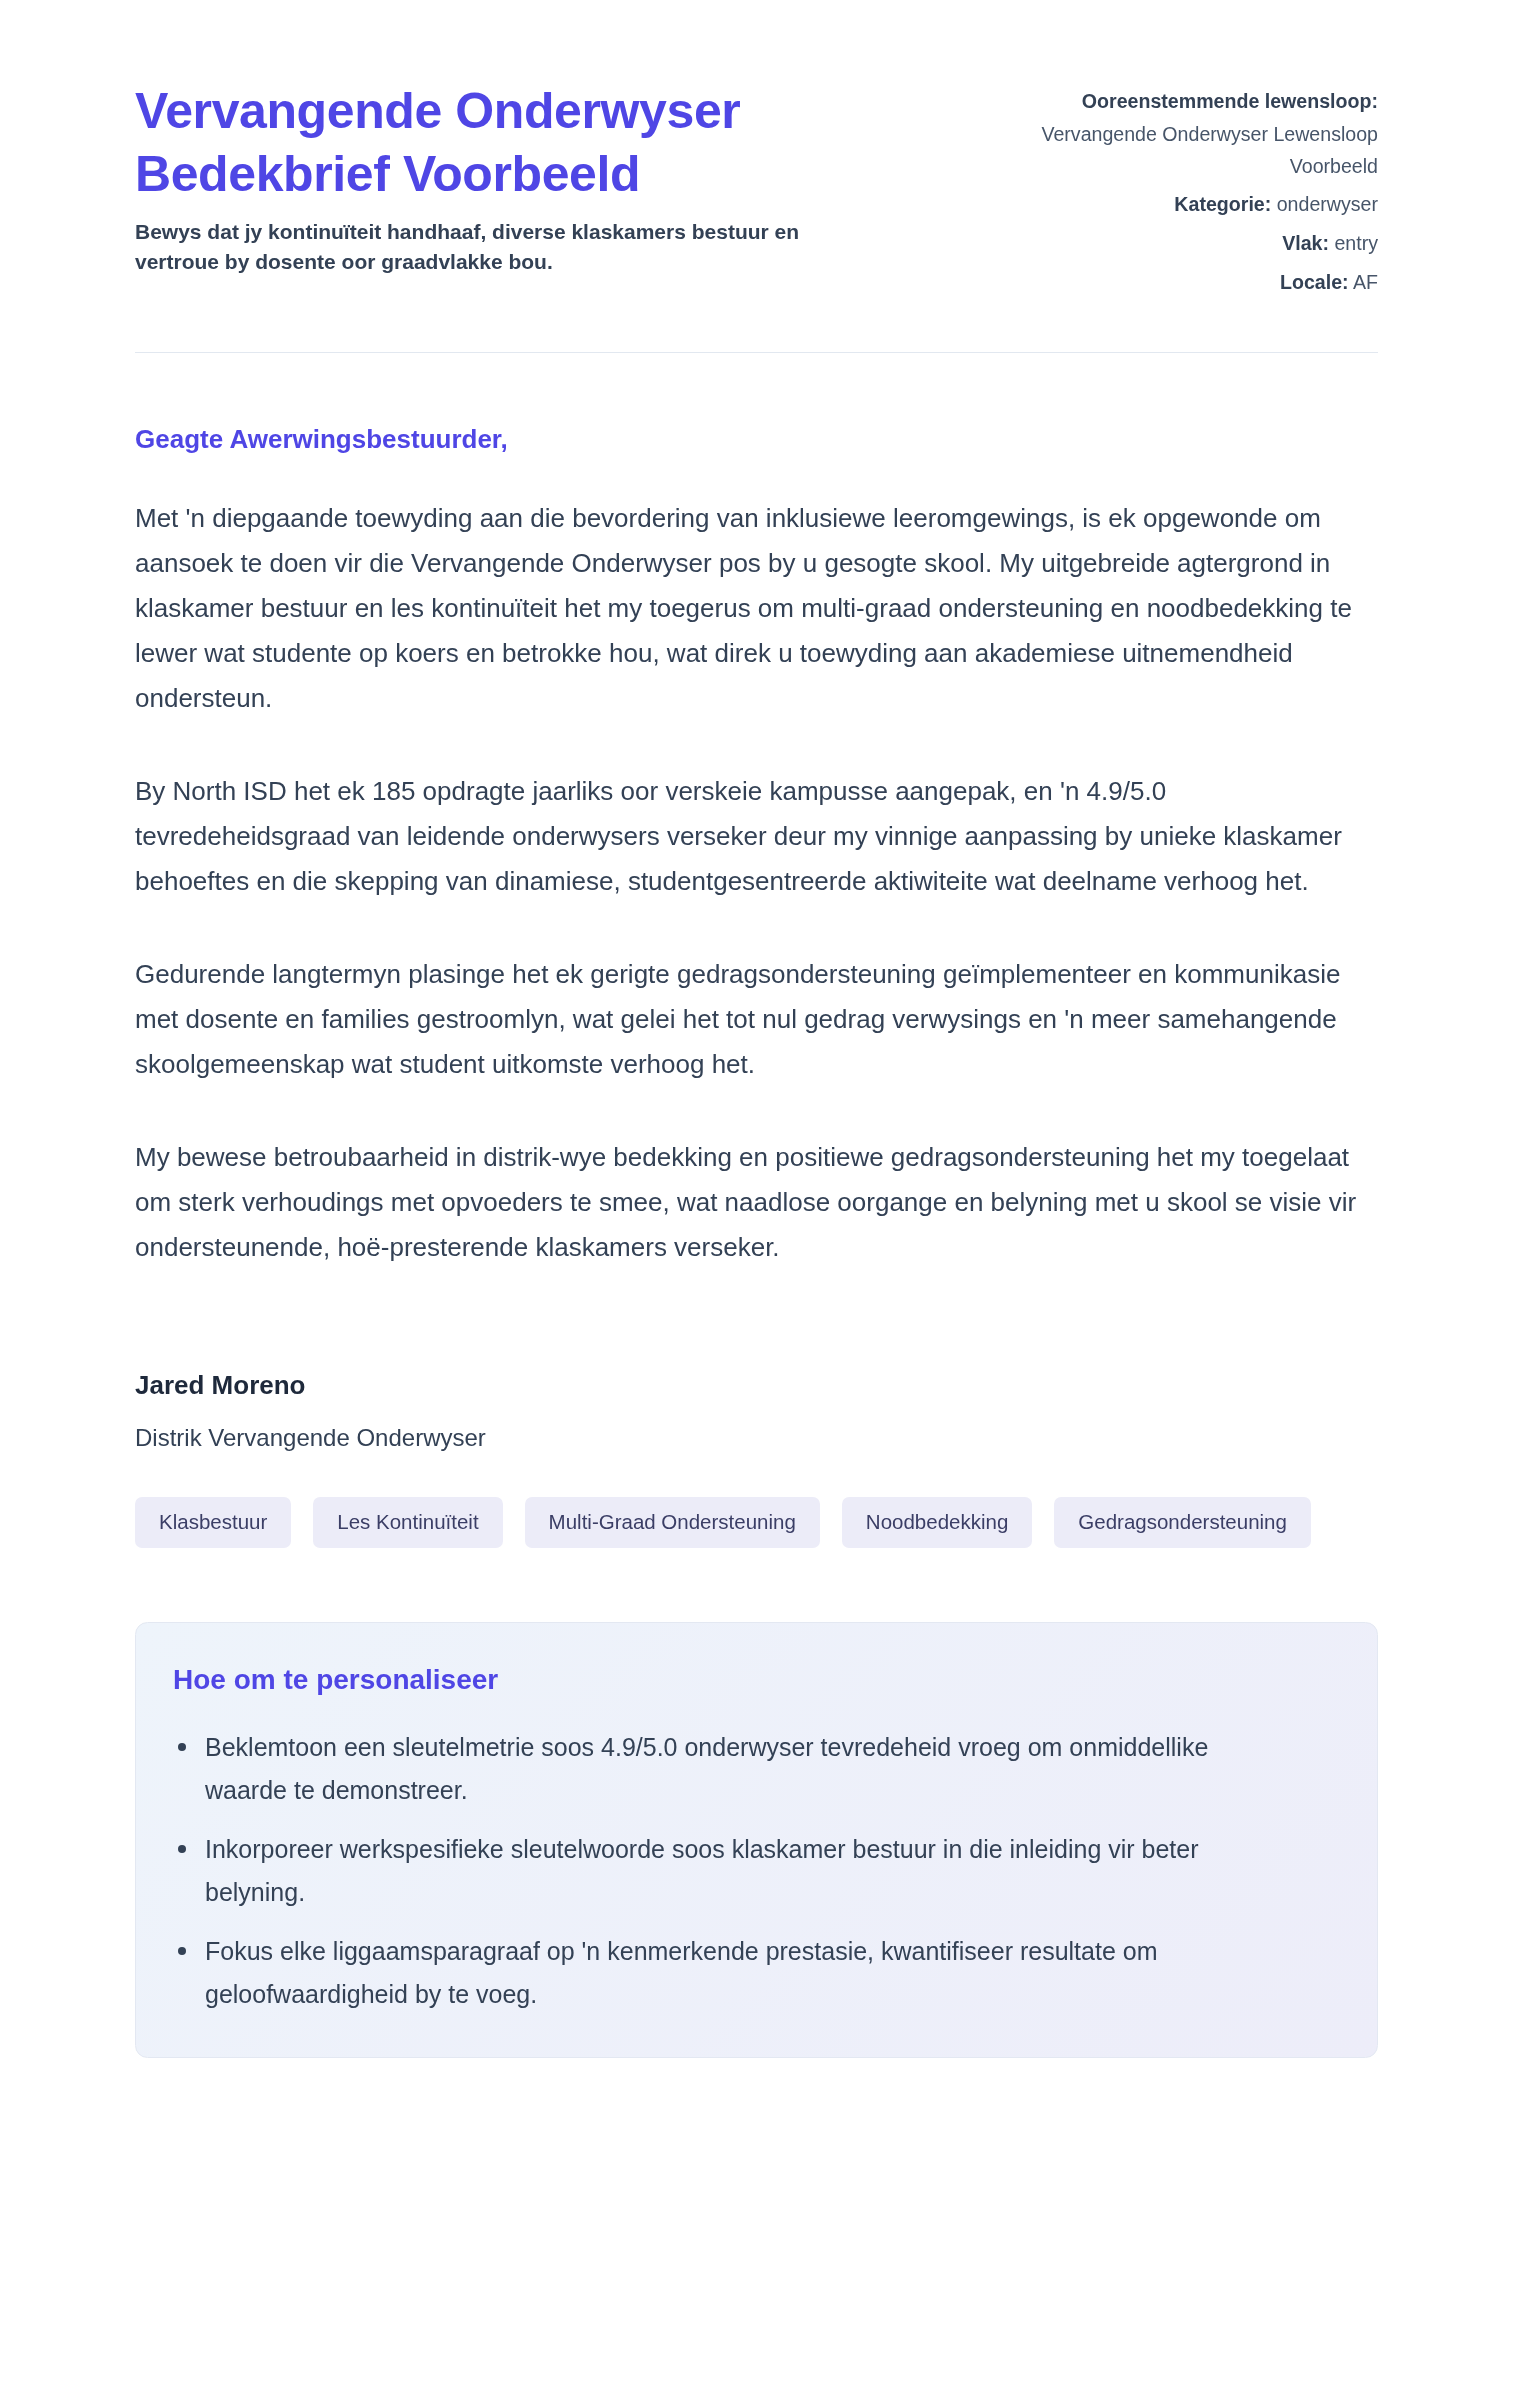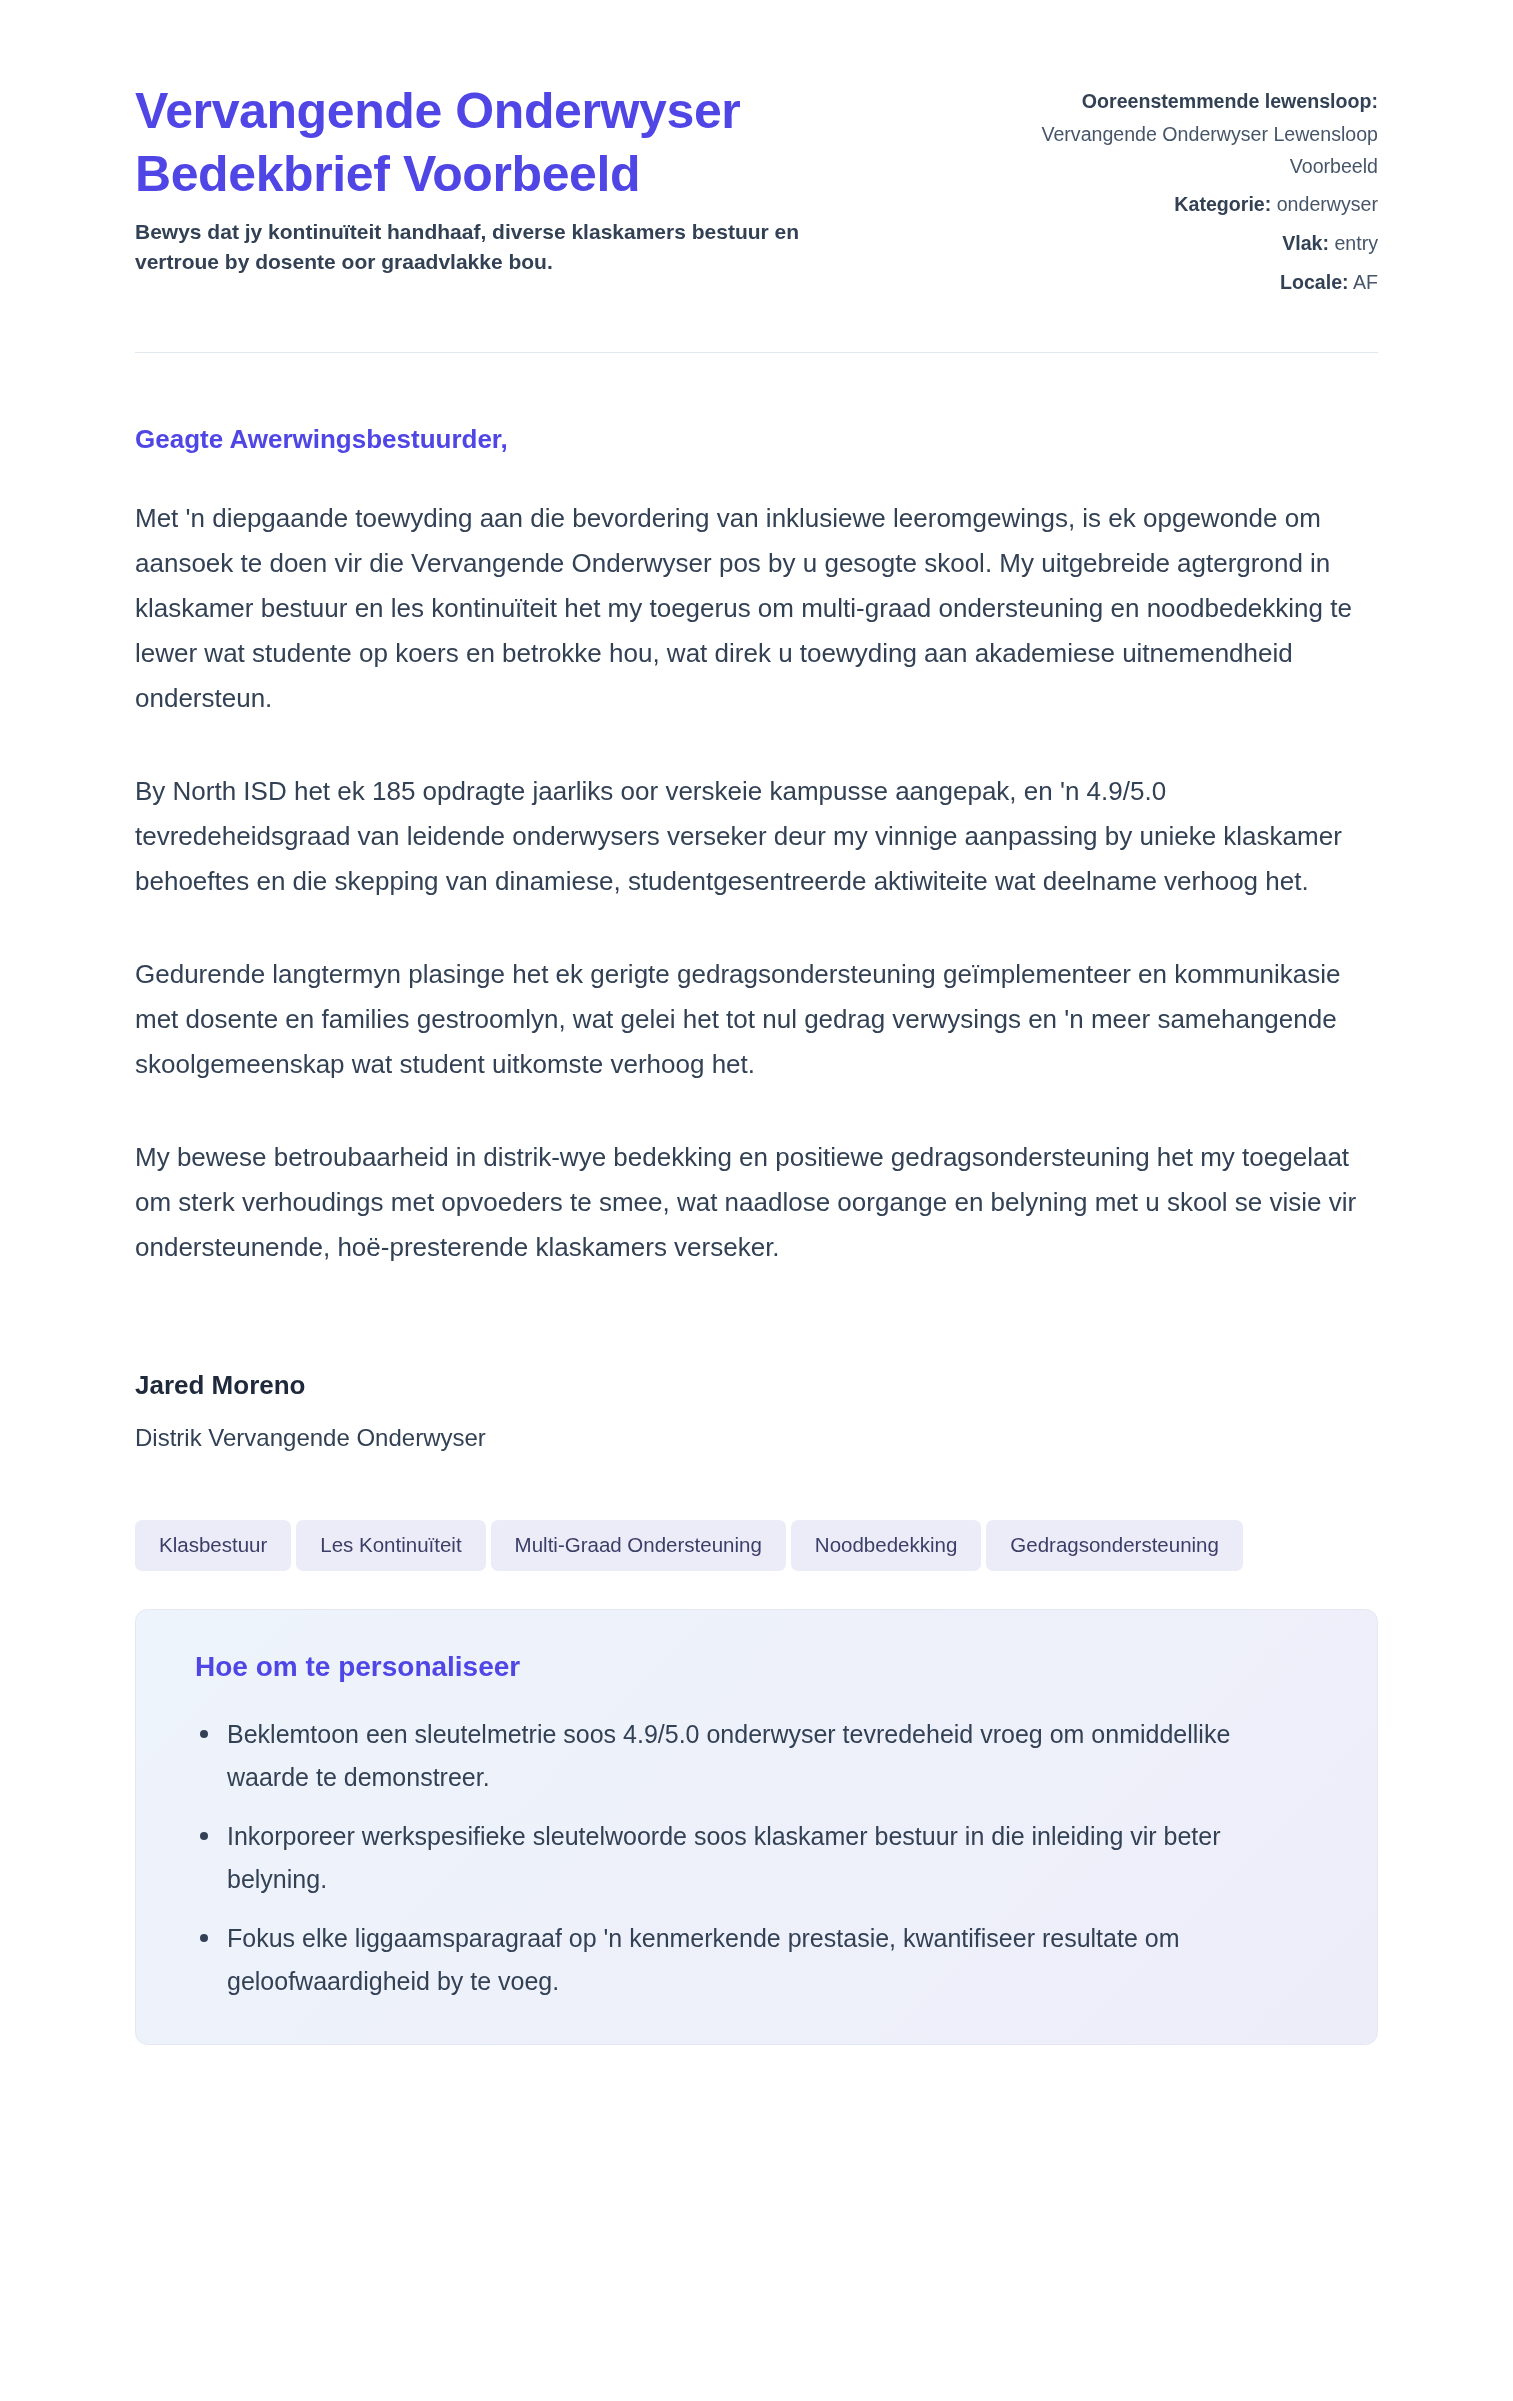--- a/index.html
+++ b/index.html
@@ -77,42 +77,42 @@
     font-weight: 700;
     color: #1e293b;
   }
   .sig-title {
     margin-top: 23px;
     font-size: 24px;
     color: #334155;
   }
   
   .tags {
-    margin-top: 68px;
+    margin-top: 45px;
     display: flex;
     flex-wrap: wrap;
-    gap: 5px;
+    gap: 22px;
   }
   .tag {
     display: inline-block;
     background: #ececf8;
     color: #3b3e66;
     font-size: 20.5px;
     font-weight: 500;
     padding: 13.4px 24px;
     border-radius: 7.1px;
     white-space: nowrap;
   }
   
   .callout {
-    margin-top: 38px;
+    margin-top: 74px;
     background: linear-gradient(135deg, #eef4fb 0%, #ededf9 100%);
     border: 0.9px solid #e3e8f2;
     border-radius: 12.5px;
-    padding: 41px 41px 41px 59px;
+    padding: 41px 41px 41px 37px;
   }
   .callout-title {
     color: #4f46e5;
     font-size: 28px;
     font-weight: 700;
     margin-bottom: 30px;
   }
   .callout-list { list-style: none; }
   .callout-list li {
     position: relative;

